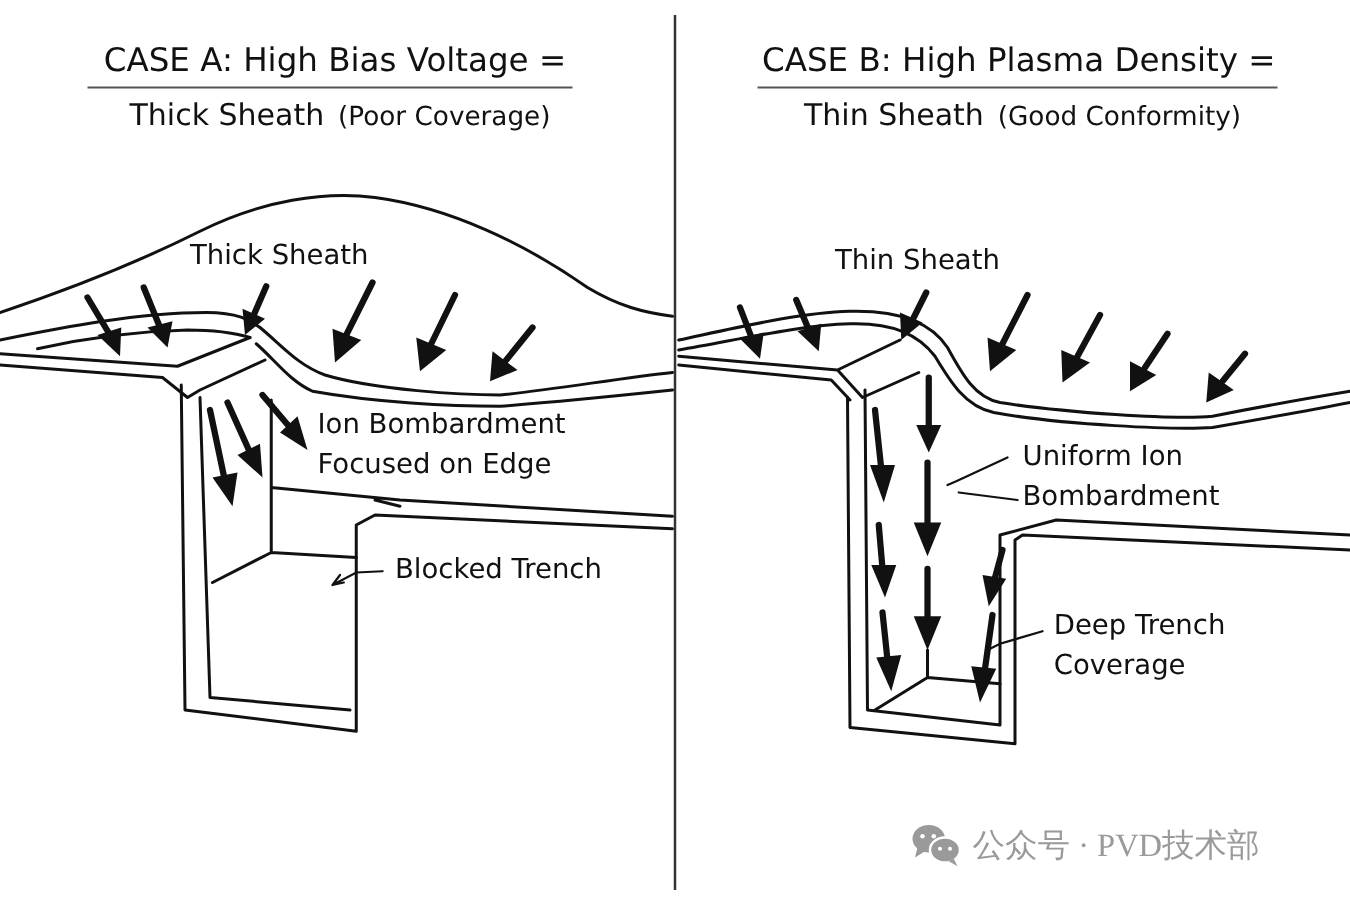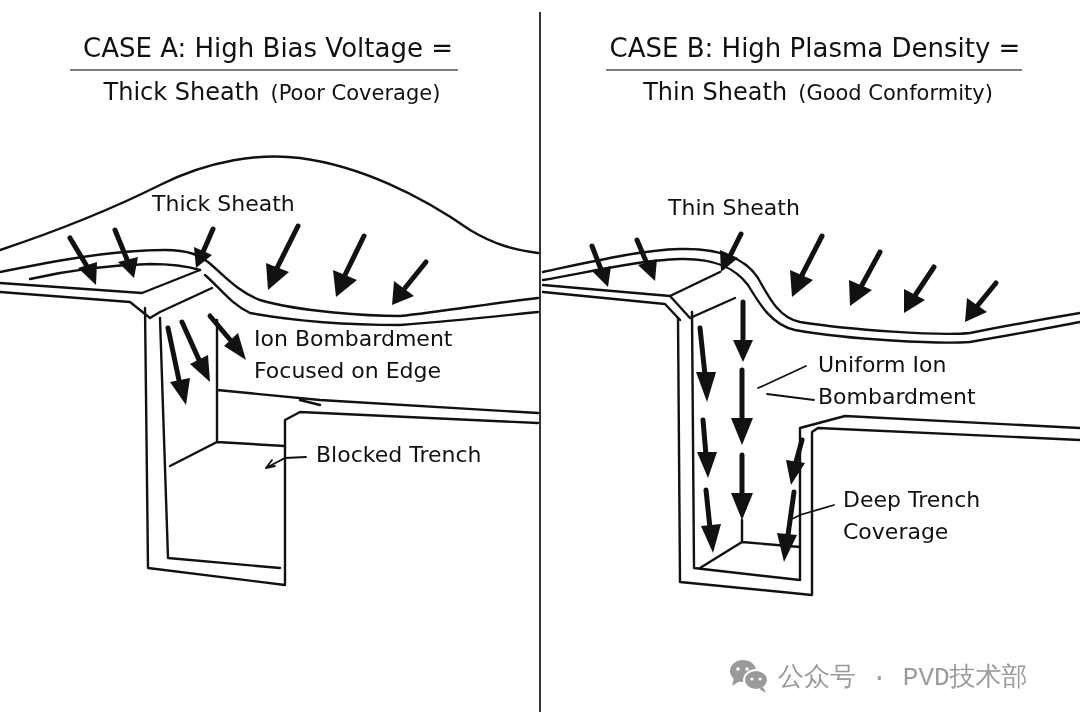--- a/index.html
+++ b/index.html
@@ -6,21 +6,21 @@
   body { width:1080px; height:720px; position:relative; overflow:hidden; font-family:"DejaVu Sans", sans-serif; }
   svg { position:absolute; left:0; top:0; }
   .line { fill:none; stroke:#111; stroke-width:2.4; stroke-linejoin:round; stroke-linecap:round; }
   .thin { fill:none; stroke:#111; stroke-width:1.8; stroke-linecap:round; }
   .arrow-shaft { stroke:#111; stroke-width:5; stroke-linecap:round; }
   .arrow-head { fill:#111; }
   .title { font-family:"DejaVu Sans", sans-serif; font-size:26px; fill:#111; }
   .subtitle { font-family:"DejaVu Sans", sans-serif; font-size:24px; fill:#111; }
   .paren { font-size:21px; }
   .label { font-family:"DejaVu Sans", sans-serif; font-size:22px; fill:#111; }
-  .wm { position:absolute; left:728px; top:658px; display:flex; align-items:center; gap:8px; color:#9a9a9a; font-family:Liberation Mono, monospace; font-size:26px; }
+  .wm { position:absolute; left:728px; top:658px; display:flex; align-items:center; gap:8px; color:#9a9a9a; font-family:Liberation Serif, serif; font-size:26px; }
 </style>
 </head>
 <body>
 
 <svg width="1080" height="720" viewBox="0 0 1080 720">
 
   <line x1="540" y1="12" x2="540" y2="712" stroke="#333" stroke-width="2"></line>
 
   <g>
     <text class="title" x="268" y="57" text-anchor="middle">CASE A: High Bias Voltage =</text>

